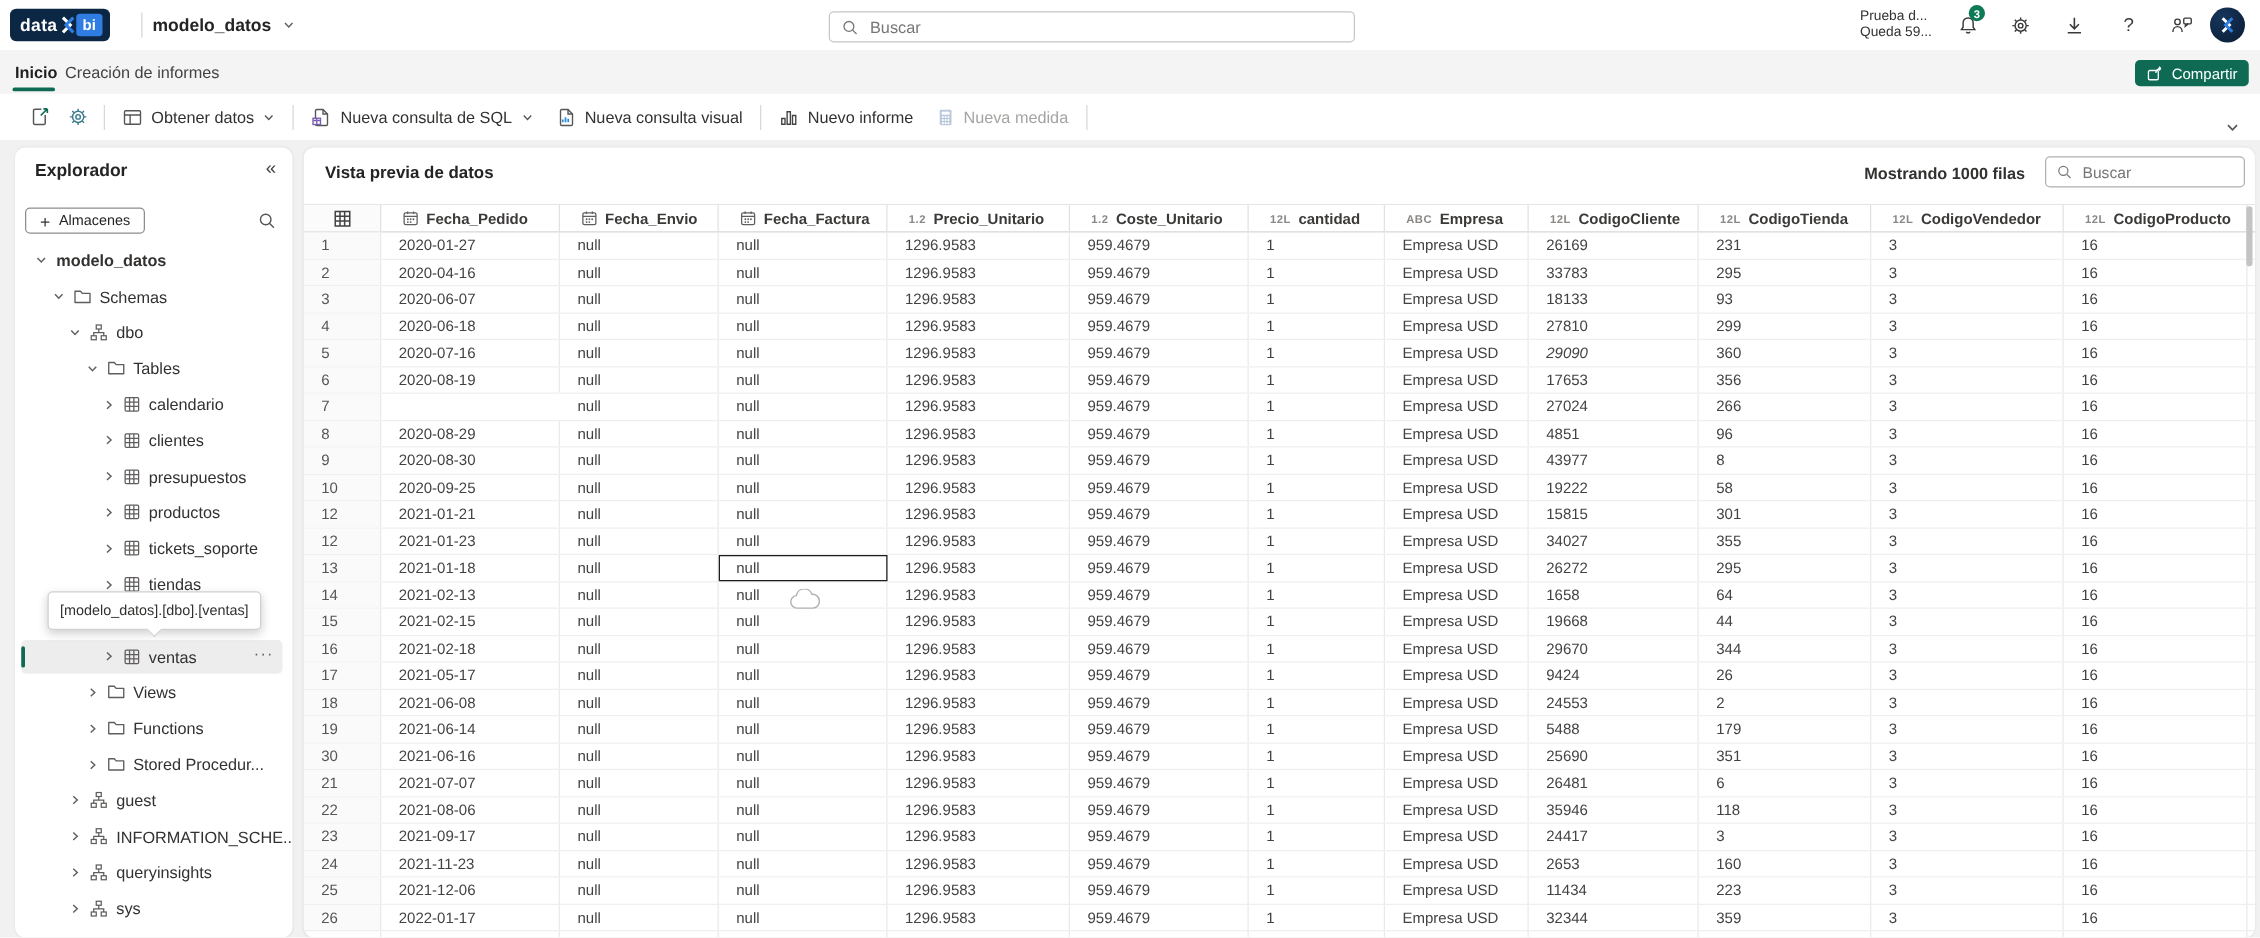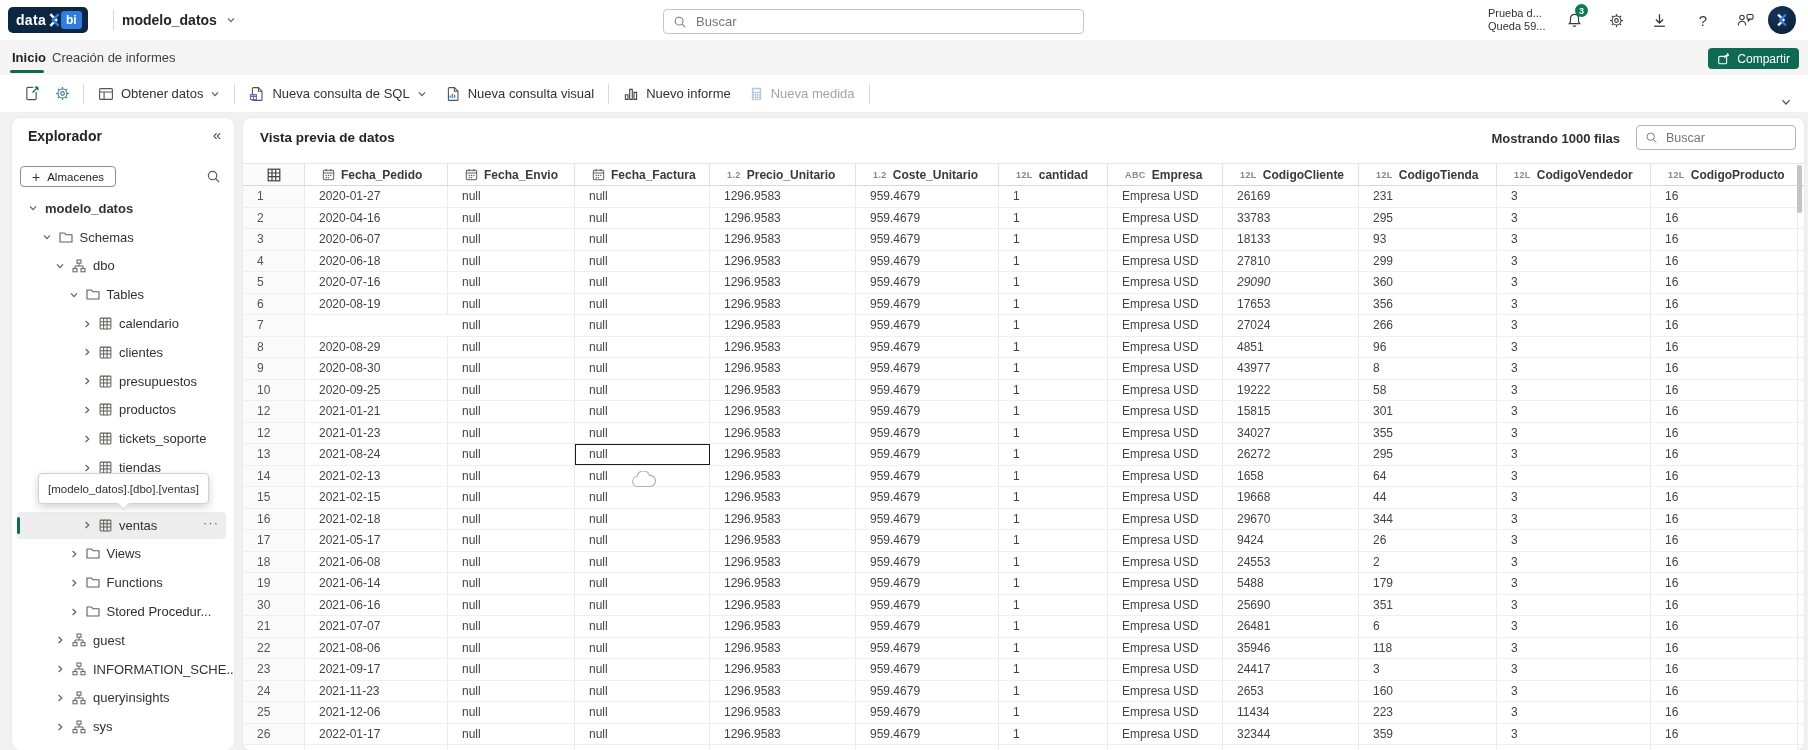--- a/index.html
+++ b/index.html
@@ -823,21 +823,21 @@
         <div class="bcell" style="width: 143px;">959.4679</div>
         <div class="bcell" style="width: 109px;">1</div>
         <div class="bcell" style="width: 115px;">Empresa USD</div>
         <div class="bcell" style="width: 136px;">34027</div>
         <div class="bcell" style="width: 138px;">355</div>
         <div class="bcell" style="width: 154px;">3</div>
         <div class="bcell" style="width: 147px;">16</div>
       </div>
       <div class="brow">
         <div class="bcell rownum" style="width: 62px;">13</div>
-        <div class="bcell" style="width: 143px;">2021-08-24</div>
+        <div class="bcell" style="width: 143px;">2021-01-18</div>
         <div class="bcell" style="width: 127px;">null</div>
         <div class="bcell sel" style="width: 135px;">null</div>
         <div class="bcell" style="width: 146px;">1296.9583</div>
         <div class="bcell" style="width: 143px;">959.4679</div>
         <div class="bcell" style="width: 109px;">1</div>
         <div class="bcell" style="width: 115px;">Empresa USD</div>
         <div class="bcell" style="width: 136px;">26272</div>
         <div class="bcell" style="width: 138px;">295</div>
         <div class="bcell" style="width: 154px;">3</div>
         <div class="bcell" style="width: 147px;">16</div>

